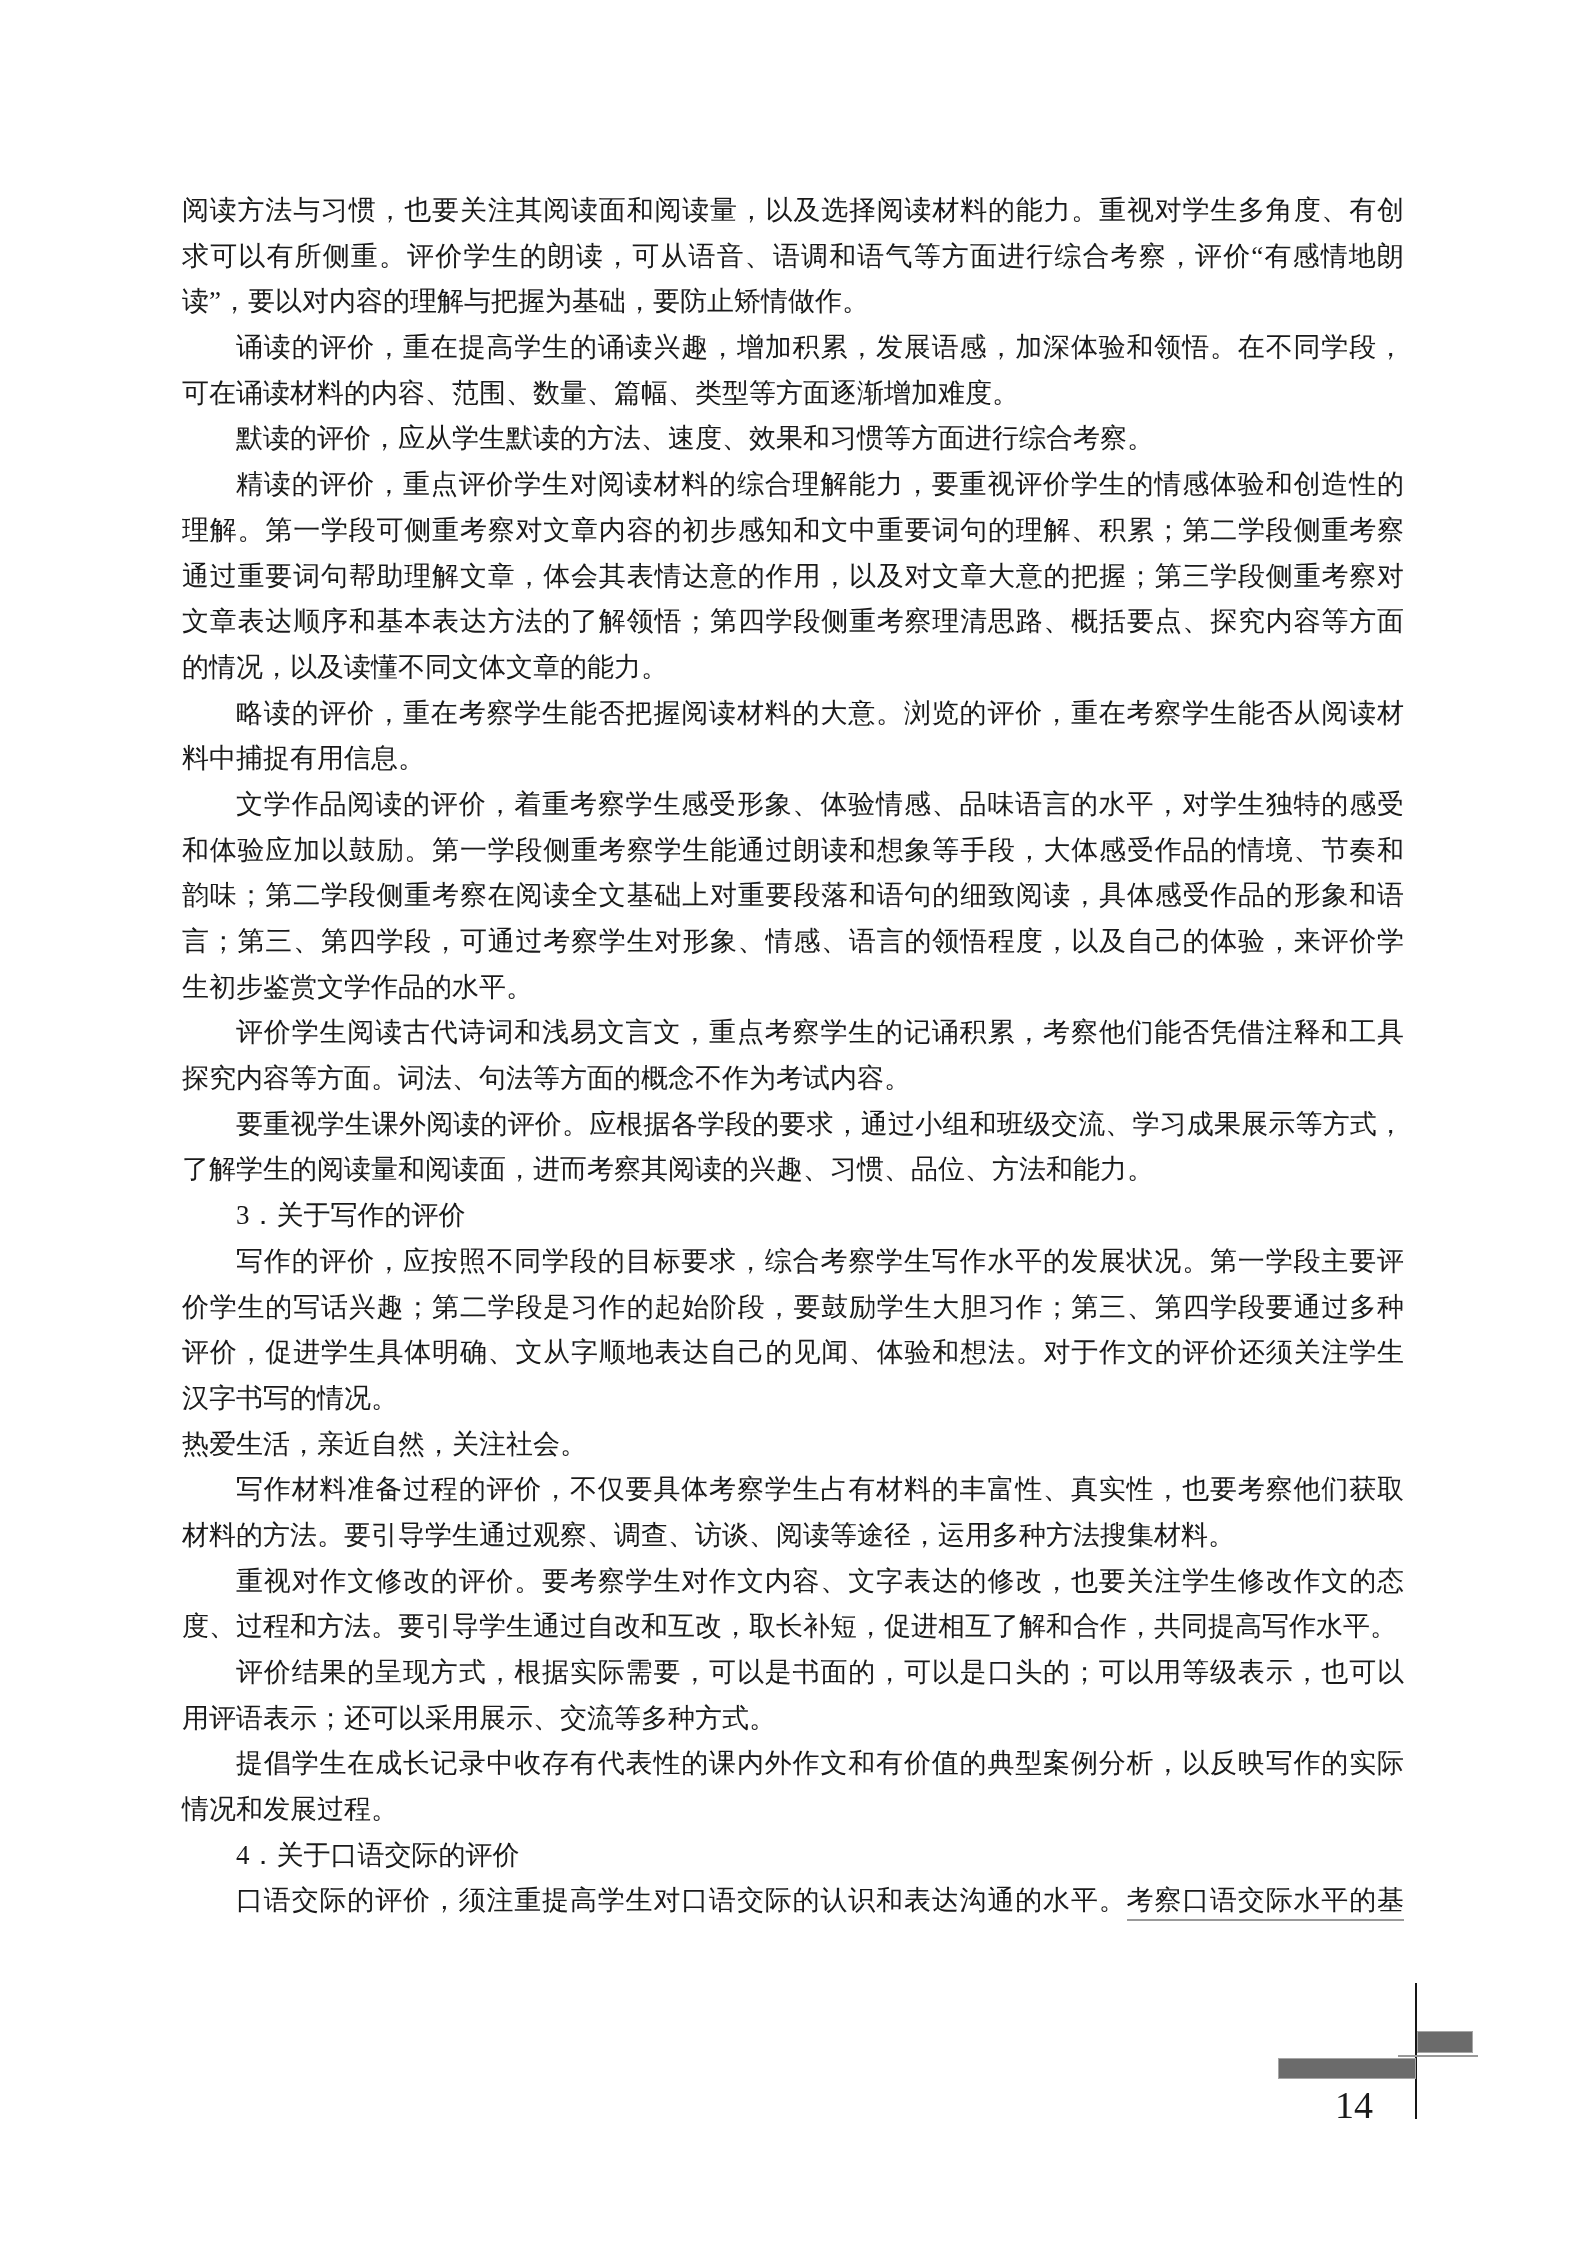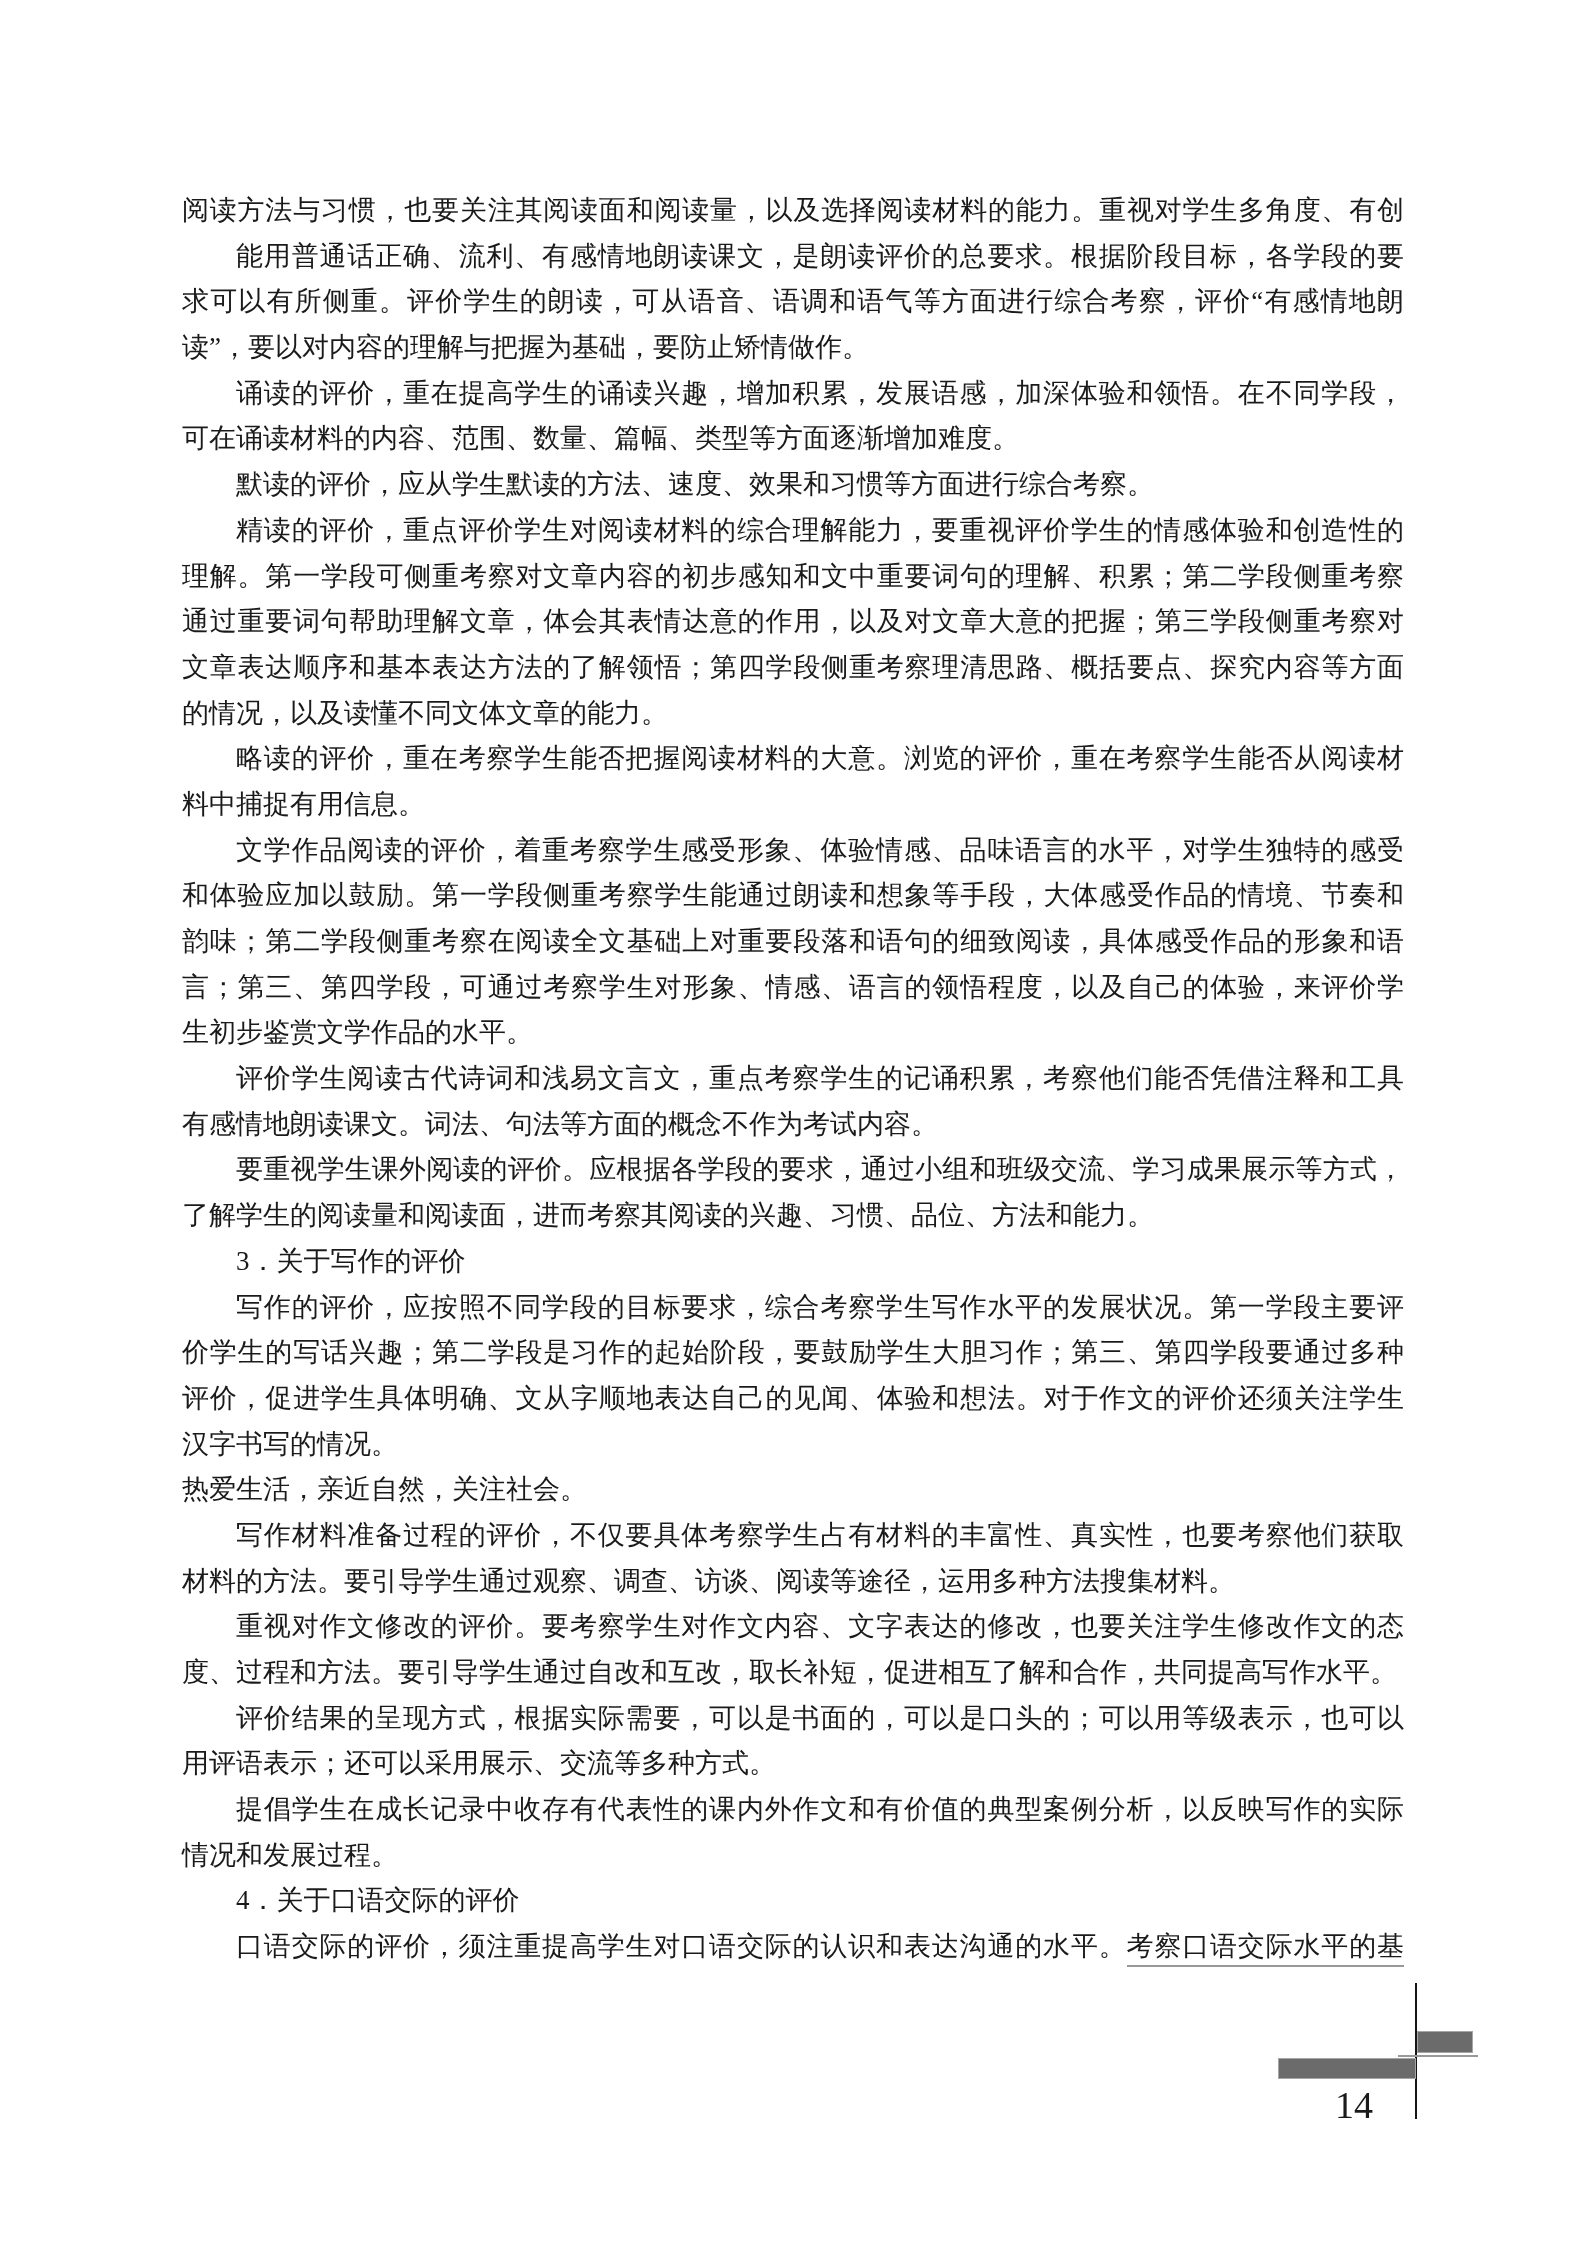--- a/index.html
+++ b/index.html
@@ -90,40 +90,39 @@
     color:var(--text-color);
     font-family:"Liberation Serif","DejaVu Serif",serif;
   }
 </style>
 </head>
 <body>
 
 <div class="page">
   <div class="text-block" id="text-block">
       <div class="tline">阅读方法与习惯，也要关注其阅读面和阅读量，以及选择阅读材料的能力。重视对学生多角度、有创</div>
-      <div class="tline ind">能用普通话正确、流利、有感情地朗读课文，是朗读评价的总要求。根据阶段目标，各学段的要</div>
       <div class="tline">求可以有所侧重。评价学生的朗读，可从语音、语调和语气等方面进行综合考察，评价“有感情地朗</div>
       <div class="tline final">读”，要以对内容的理解与把握为基础，要防止矫情做作。</div>
       <div class="tline ind">诵读的评价，重在提高学生的诵读兴趣，增加积累，发展语感，加深体验和领悟。在不同学段，</div>
       <div class="tline final">可在诵读材料的内容、范围、数量、篇幅、类型等方面逐渐增加难度。</div>
       <div class="tline final ind">默读的评价，应从学生默读的方法、速度、效果和习惯等方面进行综合考察。</div>
       <div class="tline ind">精读的评价，重点评价学生对阅读材料的综合理解能力，要重视评价学生的情感体验和创造性的</div>
       <div class="tline">理解。第一学段可侧重考察对文章内容的初步感知和文中重要词句的理解、积累；第二学段侧重考察</div>
       <div class="tline">通过重要词句帮助理解文章，体会其表情达意的作用，以及对文章大意的把握；第三学段侧重考察对</div>
       <div class="tline">文章表达顺序和基本表达方法的了解领悟；第四学段侧重考察理清思路、概括要点、探究内容等方面</div>
       <div class="tline final">的情况，以及读懂不同文体文章的能力。</div>
       <div class="tline ind">略读的评价，重在考察学生能否把握阅读材料的大意。浏览的评价，重在考察学生能否从阅读材</div>
       <div class="tline final">料中捕捉有用信息。</div>
       <div class="tline ind">文学作品阅读的评价，着重考察学生感受形象、体验情感、品味语言的水平，对学生独特的感受</div>
       <div class="tline">和体验应加以鼓励。第一学段侧重考察学生能通过朗读和想象等手段，大体感受作品的情境、节奏和</div>
       <div class="tline">韵味；第二学段侧重考察在阅读全文基础上对重要段落和语句的细致阅读，具体感受作品的形象和语</div>
       <div class="tline">言；第三、第四学段，可通过考察学生对形象、情感、语言的领悟程度，以及自己的体验，来评价学</div>
       <div class="tline final">生初步鉴赏文学作品的水平。</div>
       <div class="tline ind">评价学生阅读古代诗词和浅易文言文，重点考察学生的记诵积累，考察他们能否凭借注释和工具</div>
-      <div class="tline final">有感情地朗读课文。词法、句法等方面的概念不作为考试内容。</div>
+      <div class="tline final">探究内容等方面。词法、句法等方面的概念不作为考试内容。</div>
       <div class="tline ind">要重视学生课外阅读的评价。应根据各学段的要求，通过小组和班级交流、学习成果展示等方式，</div>
       <div class="tline final">了解学生的阅读量和阅读面，进而考察其阅读的兴趣、习惯、品位、方法和能力。</div>
       <div class="tline final ind">3．关于写作的评价</div>
       <div class="tline ind">写作的评价，应按照不同学段的目标要求，综合考察学生写作水平的发展状况。第一学段主要评</div>
       <div class="tline">价学生的写话兴趣；第二学段是习作的起始阶段，要鼓励学生大胆习作；第三、第四学段要通过多种</div>
       <div class="tline">评价，促进学生具体明确、文从字顺地表达自己的见闻、体验和想法。对于作文的评价还须关注学生</div>
       <div class="tline final">汉字书写的情况。</div>
       <div class="tline final">热爱生活，亲近自然，关注社会。</div>
       <div class="tline ind">写作材料准备过程的评价，不仅要具体考察学生占有材料的丰富性、真实性，也要考察他们获取</div>
       <div class="tline final">材料的方法。要引导学生通过观察、调查、访谈、阅读等途径，运用多种方法搜集材料。</div>

